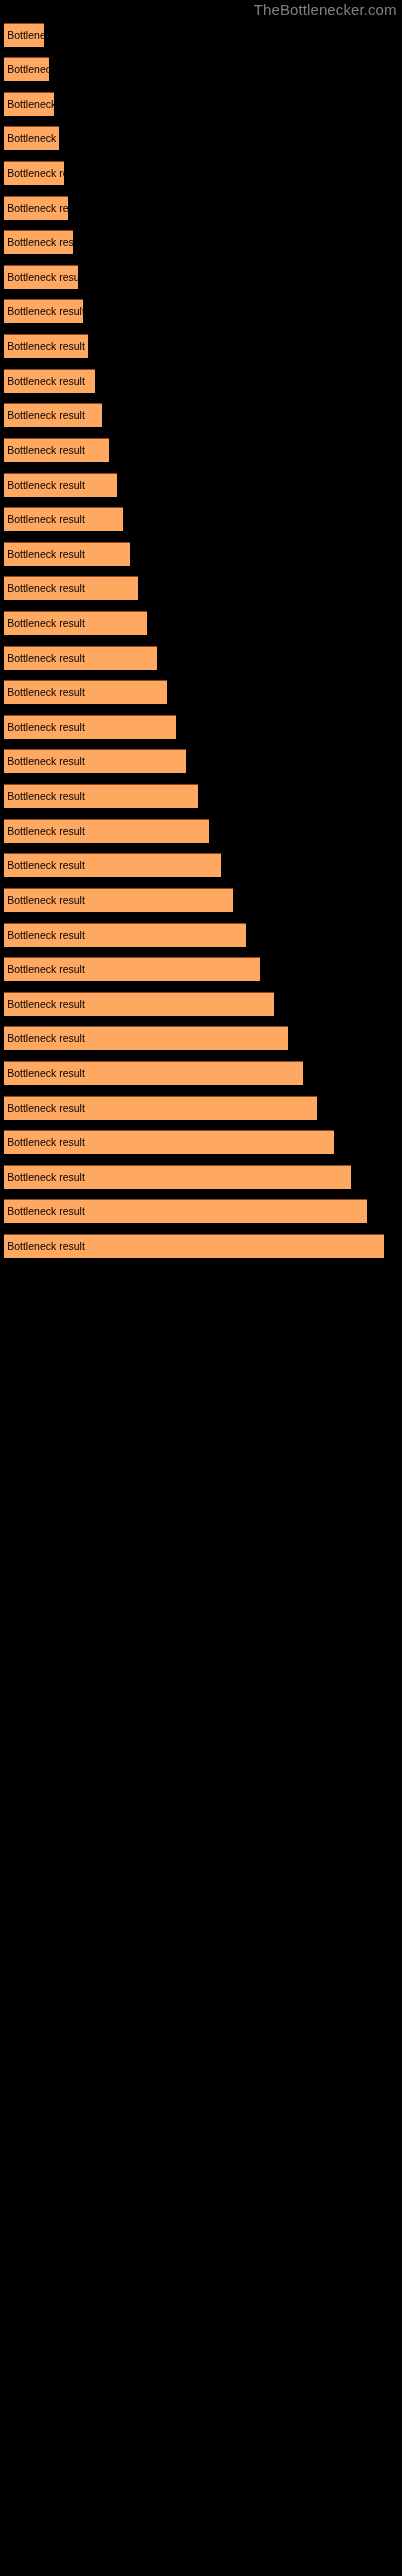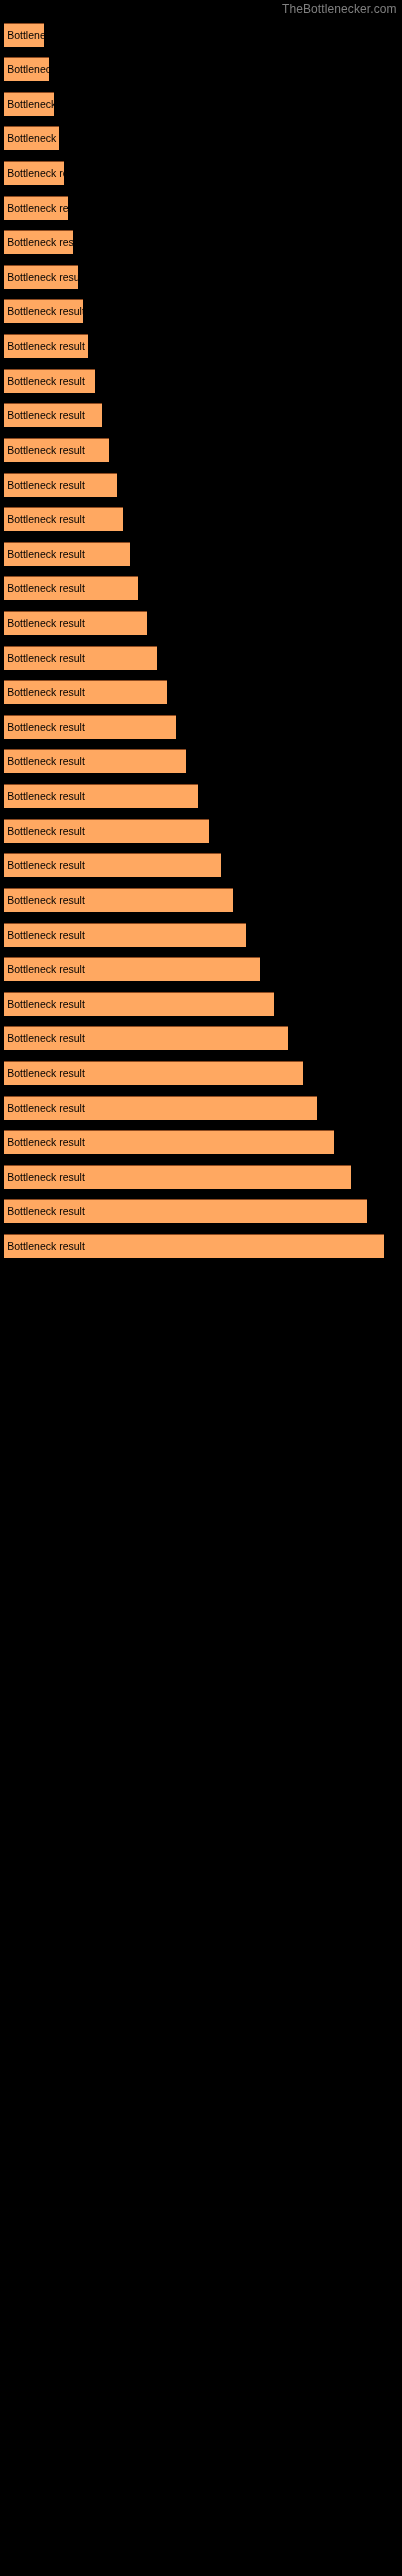--- a/index.html
+++ b/index.html
@@ -22,21 +22,21 @@
     height: 2576px;
     background: #000000;
   }
 
   
   .watermark {
     position: absolute;
     top: 0.8px;
     right: 6.4px;
     color: #808080;
-    font-size: 12px;
+    font-size: 15px;
     line-height: 17.7px;
     letter-spacing: 0.1px;
     white-space: nowrap;
     font-family: "Liberation Sans", sans-serif;
     user-select: none;
   }
 
   
   .bars-layer {
     position: absolute;

